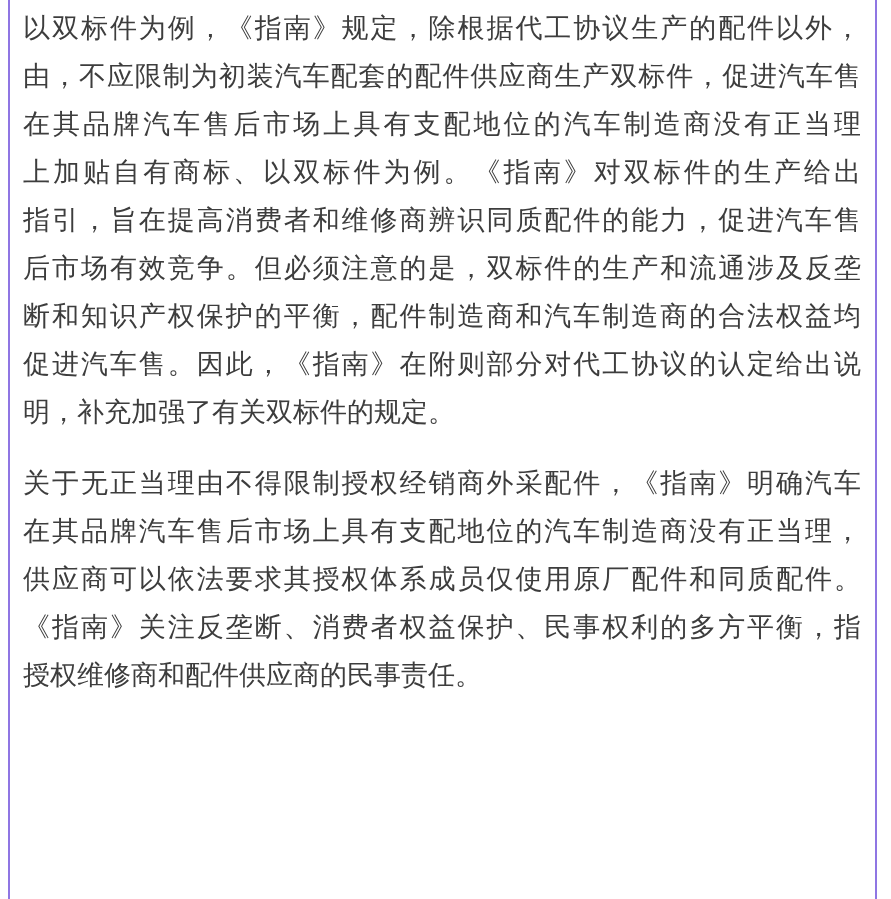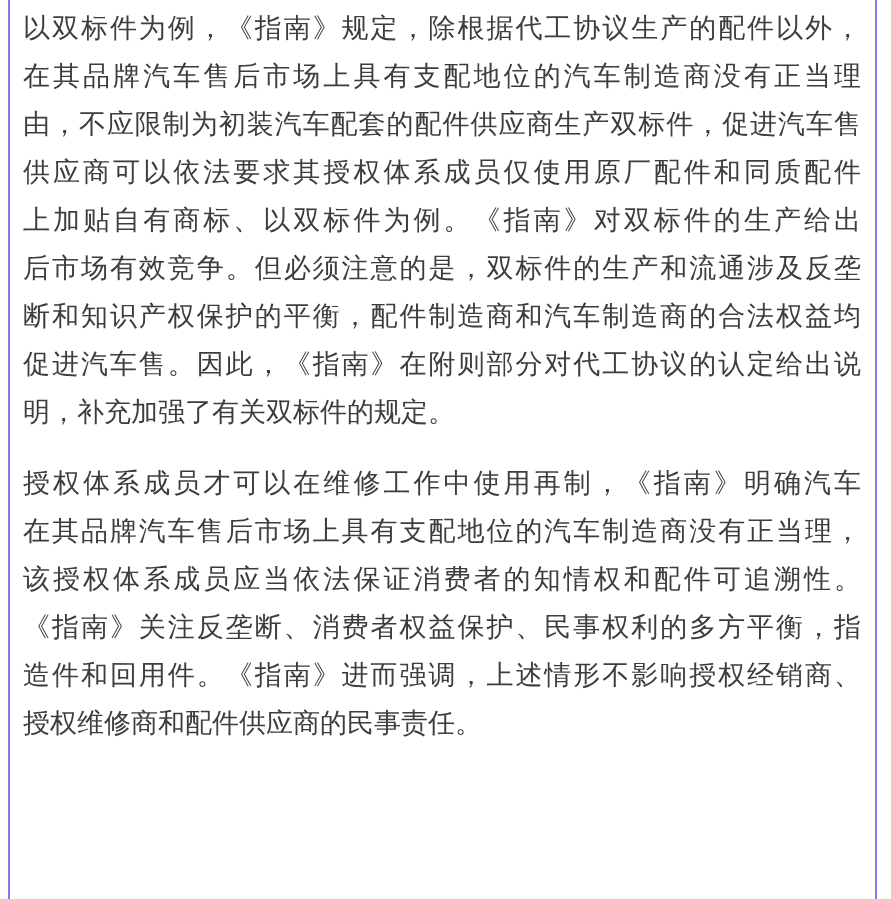--- a/index.html
+++ b/index.html
@@ -46,32 +46,31 @@
   }
 </style>
 </head>
 <body>
 
 <div class="viewport">
   <div class="content-panel">
     <div id="article">
         <div class="paragraph">
           <div class="text-line">以双标件为例，《指南》规定，除根据代工协议生产的配件以外，</div>
+          <div class="text-line">由，不应限制为初装汽车配套的配件供应商生产双标件，促进汽车售</div>
           <div class="text-line">在其品牌汽车售后市场上具有支配地位的汽车制造商没有正当理</div>
-          <div class="text-line">由，不应限制为初装汽车配套的配件供应商生产双标件，促进汽车售</div>
-          <div class="text-line">供应商可以依法要求其授权体系成员仅使用原厂配件和同质配件</div>
           <div class="text-line">上加贴自有商标、以双标件为例。《指南》对双标件的生产给出</div>
+          <div class="text-line">指引，旨在提高消费者和维修商辨识同质配件的能力，促进汽车售</div>
           <div class="text-line">后市场有效竞争。但必须注意的是，双标件的生产和流通涉及反垄</div>
           <div class="text-line">断和知识产权保护的平衡，配件制造商和汽车制造商的合法权益均</div>
           <div class="text-line">促进汽车售。因此，《指南》在附则部分对代工协议的认定给出说</div>
           <div class="text-line last">明，补充加强了有关双标件的规定。</div>
         </div>
         <div class="paragraph">
-          <div class="text-line">授权体系成员才可以在维修工作中使用再制，《指南》明确汽车</div>
+          <div class="text-line">关于无正当理由不得限制授权经销商外采配件，《指南》明确汽车</div>
           <div class="text-line">在其品牌汽车售后市场上具有支配地位的汽车制造商没有正当理，</div>
-          <div class="text-line">该授权体系成员应当依法保证消费者的知情权和配件可追溯性。</div>
+          <div class="text-line">供应商可以依法要求其授权体系成员仅使用原厂配件和同质配件。</div>
           <div class="text-line">《指南》关注反垄断、消费者权益保护、民事权利的多方平衡，指</div>
-          <div class="text-line">造件和回用件。《指南》进而强调，上述情形不影响授权经销商、</div>
           <div class="text-line last">授权维修商和配件供应商的民事责任。</div>
         </div>
       </div>
   </div>
 </div>
 
 </body></html>

